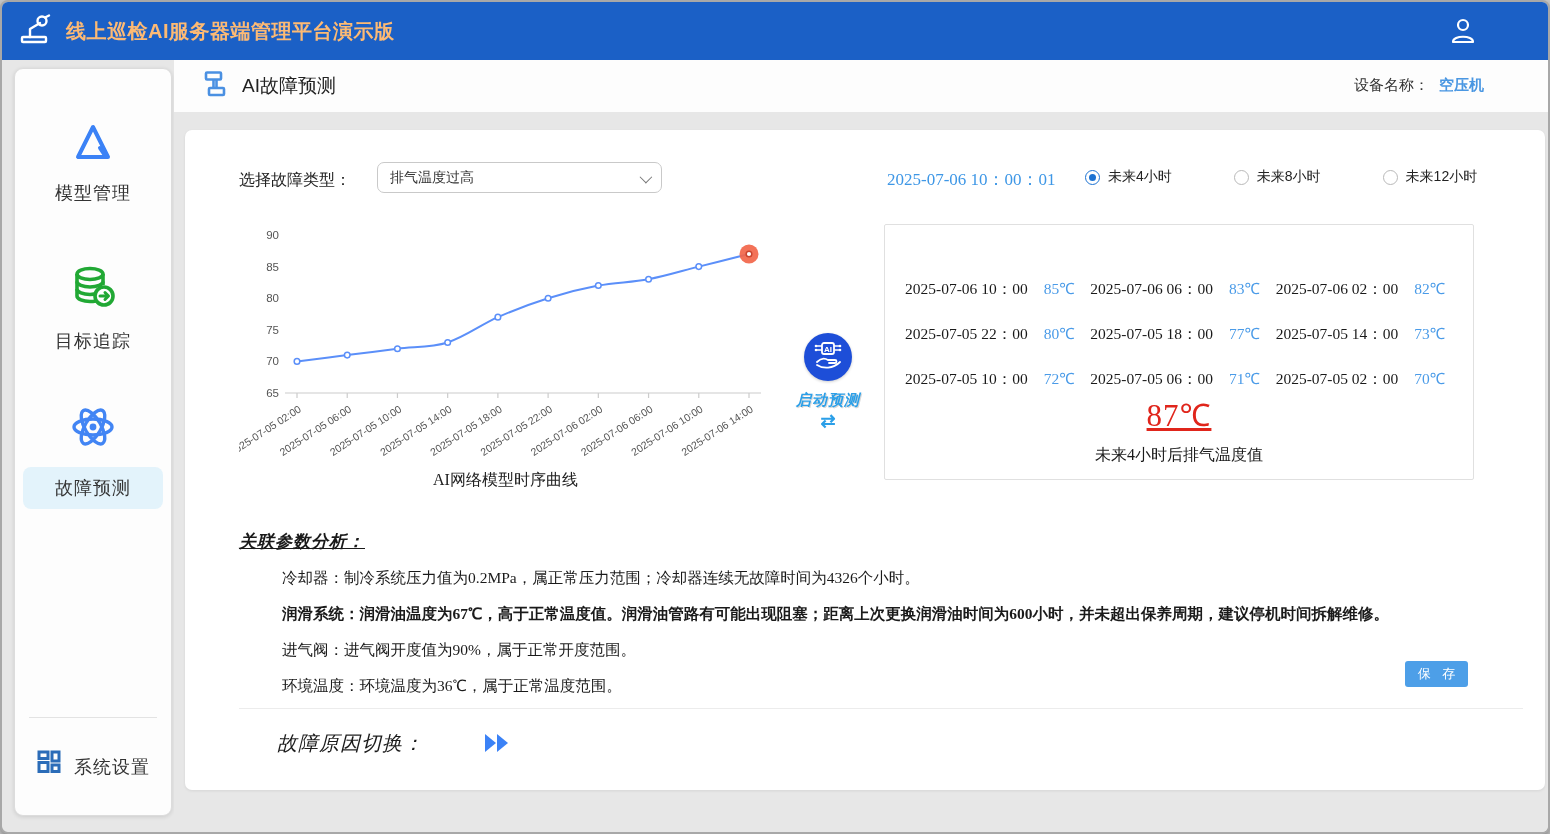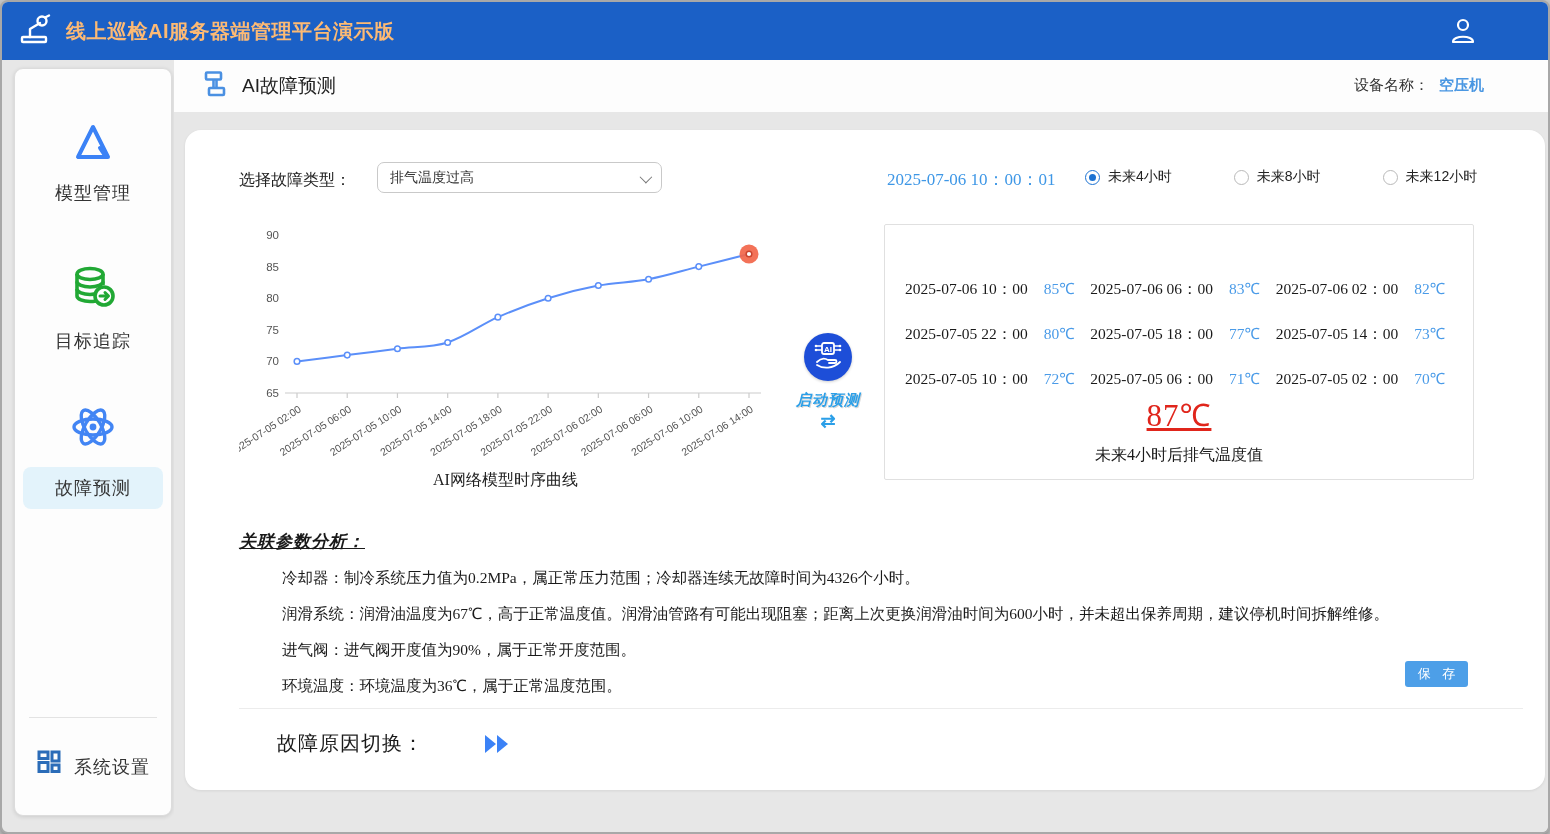--- a/index.html
+++ b/index.html
@@ -29,21 +29,21 @@
   .side-settings .lbl { font-size:18px; color:#333; letter-spacing:1px; }
   
   .main { position:absolute; left:172px; top:58px; right:0; bottom:0; background:#e7e7e7; }
   .page-head { position:absolute; left:0; top:0; right:0; height:52px; background:#fdfdfd; display:flex; align-items:center; }
   .page-title { font-size:19px; color:#222; margin-left:14px; }
   .page-head-icon { margin-left:28px; }
   .device { position:absolute; right:64px; top:16px; font-size:15px; color:#333; }
   .device .dev-name { color:#4a97e2; margin-left:10px; cursor:pointer;font-weight:bold; }
   .card {
     position:absolute; left:11px; top:70px; width:1360px; height:660px;
-    background:#ffffff; border-radius:16px; box-shadow:0 1px 3px rgba(0,0,0,.08);
+    background:#ffffff; border-radius:7px; box-shadow:0 1px 3px rgba(0,0,0,.08);
   }
   
   .fault-label { position:absolute; left:54px; top:40px; font-size:16px; color:#222; }
   .fault-select {
     position:absolute; left:192px; top:32px; width:285px; height:31px;
     border:1px solid #c9c9c9; border-radius:7px; background:#fff;
     font-size:14px; color:#333; line-height:29px; padding-left:12px; cursor:pointer;
   }
   .fault-select .chev { position:absolute; right:12px; top:11px; width:9px; height:9px; border-right:1.6px solid #777; border-bottom:1.6px solid #777; transform:rotate(45deg) translateY(-2px); }
   .datetime { position:absolute; left:702px; top:38px; font-size:17px; color:#3e97e6; font-family:"Liberation Serif", serif; }
@@ -71,28 +71,28 @@
   .hist-grid { position:absolute; left:20px; top:52px; width:556px; display:grid; grid-template-columns:1fr 1fr 1fr; row-gap:22px; }
   .hist-cell { display:flex; align-items:baseline; font-size:15.5px; color:#1a1a1a; white-space:nowrap; }
   .hist-val { color:#4a9be8; margin-left:16px; }
   .hist-pred { position:absolute; left:0; right:0; top:168px; text-align:center; }
   .hist-pred-val { font-size:31px; color:#e0251b; text-decoration:underline; font-family:"Liberation Serif", serif; letter-spacing:1px; }
   .hist-pred-lbl { margin-top:10px; font-size:16px; color:#1a1a1a; }
   
   .ana-title { position:absolute; left:54px; top:400px; font-size:17px; font-weight:bold; font-style:italic; color:#1a1a1a; text-decoration:underline; font-family:"Liberation Serif", serif; letter-spacing:1px; }
   .ana-list { position:absolute; left:97px; top:438px; width:1250px; font-family:"Liberation Serif", serif; }
   .ana-line { font-size:15.5px; color:#1a1a1a; margin-bottom:15px; white-space:nowrap; }
-  .ana-line.bold { font-weight:normal; }
+  .ana-line.bold { font-weight:bold; }
   .save-btn {
     position:absolute; left:1220px; top:531px; width:63px; height:26px;
     background:#4d9fe8; border:none; border-radius:3px; color:#fff; font-size:13px;
     letter-spacing:4px; cursor:pointer; font-family:"Liberation Sans", sans-serif; padding-left:4px;
   }
   .card-divider { position:absolute; left:54px; right:22px; top:578px; height:1px; background:#ececec; }
-  .switch-row { position:absolute; left:92px; top:600px; display:flex; align-items:center; }
+  .switch-row { position:absolute; left:92px; top:600px; display:flex; align-items:flex-start;font-style:italic; }
   .switch-lbl { font-size:20px; color:#1a1a1a; letter-spacing:1px; }
   .ff-icon { margin-left:58px; cursor:pointer; display:flex; }
 </style>
 </head>
 <body>
 
 <div id="app">
 
   <div class="topbar">
     <span class="arm-icon">

